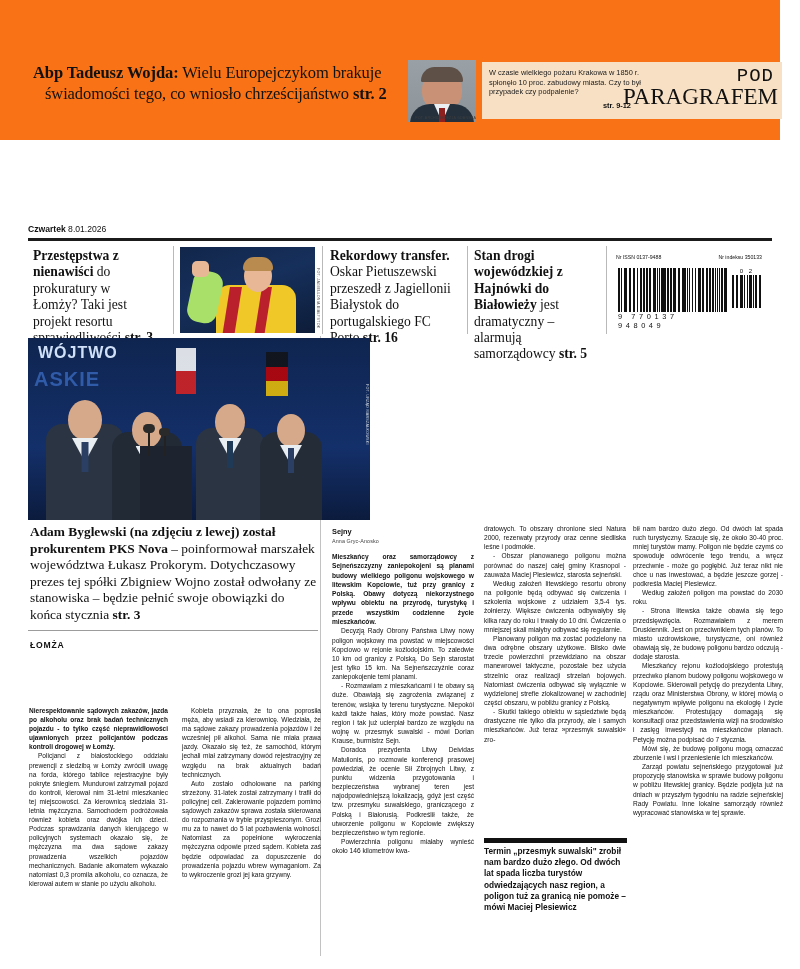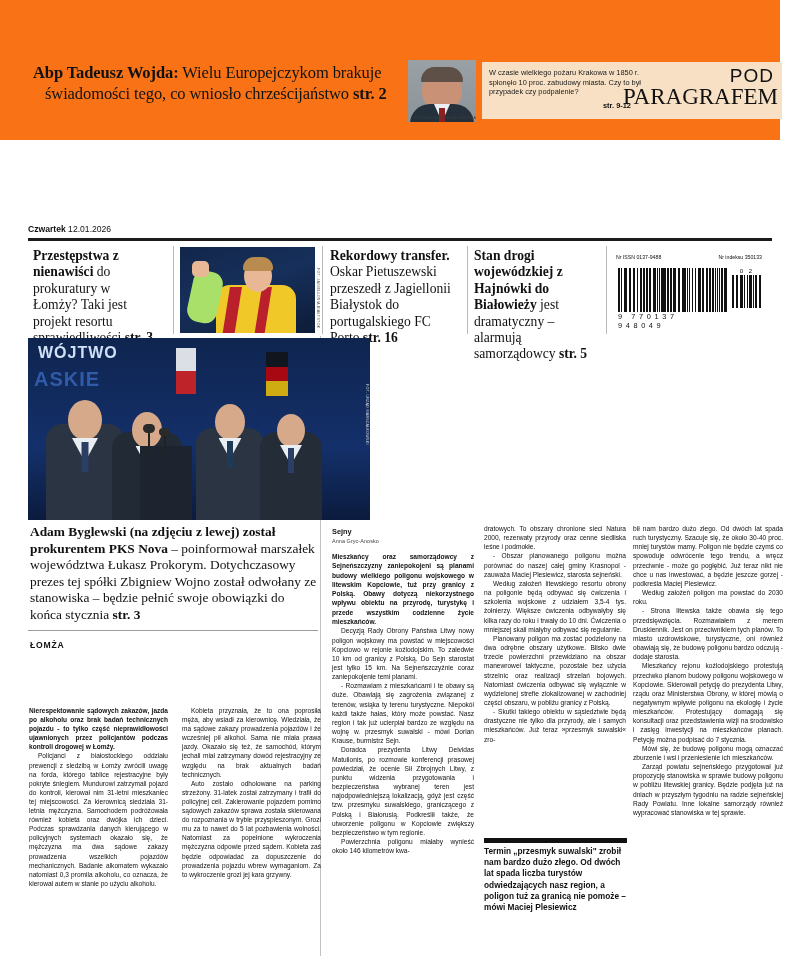--- a/index.html
+++ b/index.html
@@ -45,21 +45,21 @@
     background:#f7e0c4;
   }
   .topbox .tb-text{
     position:absolute;left:7px;top:6px;width:160px;
     font-family:"Liberation Sans", sans-serif;
     font-size:7.4px;line-height:9.6px;color:#1b1b1b;
   }
   .topbox .tb-str{position:absolute;left:121px;top:38.5px;font-family:"Liberation Sans",sans-serif;font-size:7.4px;font-weight:bold;color:#111;}
   .topbox .tb-logo1{
     position:absolute;right:8px;top:3px;
-    font-family:Liberation Sans, sans-serif;font-size:19px;letter-spacing:1px;color:#111;
+    font-family:Liberation Mono, monospace;font-size:19px;letter-spacing:1px;color:#111;
   }
   .topbox .tb-logo2{
     position:absolute;right:4px;top:22px;
     font-family:"Liberation Serif",serif;font-size:23px;letter-spacing:0px;color:#111;
   }
 
   
   .masthead{position:absolute;left:28px;top:136px;width:744px;height:86px;background:#e8401a;}
   .m-nr{
     position:absolute;left:12px;top:7px;
@@ -246,21 +246,21 @@
 
     <div class="topbox">
       <div class="tb-text">W czasie wielkiego pożaru Krakowa w 1850 r. spłonęło 10 proc. zabudowy miasta. Czy to był przypadek czy podpalenie?</div>
       <div class="tb-str">str. 9-12</div>
       <div class="tb-logo1">POD</div>
       <div class="tb-logo2">PARAGRAFEM</div>
     </div>
   </div>
 
   <div class="m-date">
-    <b>Czwartek</b><span> 12.01.2026</span>
+    <b>Czwartek</b><span> 8.01.2026</span>
   </div>
   <div class="m-rule"></div>
 
   <div class="teasers">
 
     <div class="tz tz1">
       <b>Przestępstwa z nienawiści</b><span> do prokuratury w Łomży? Taki jest projekt resortu sprawiedliwości </span><b>str. 3</b>
     </div>
 
     <div class="vsep" style="left:145px;top:2px;height:88px;"></div>

